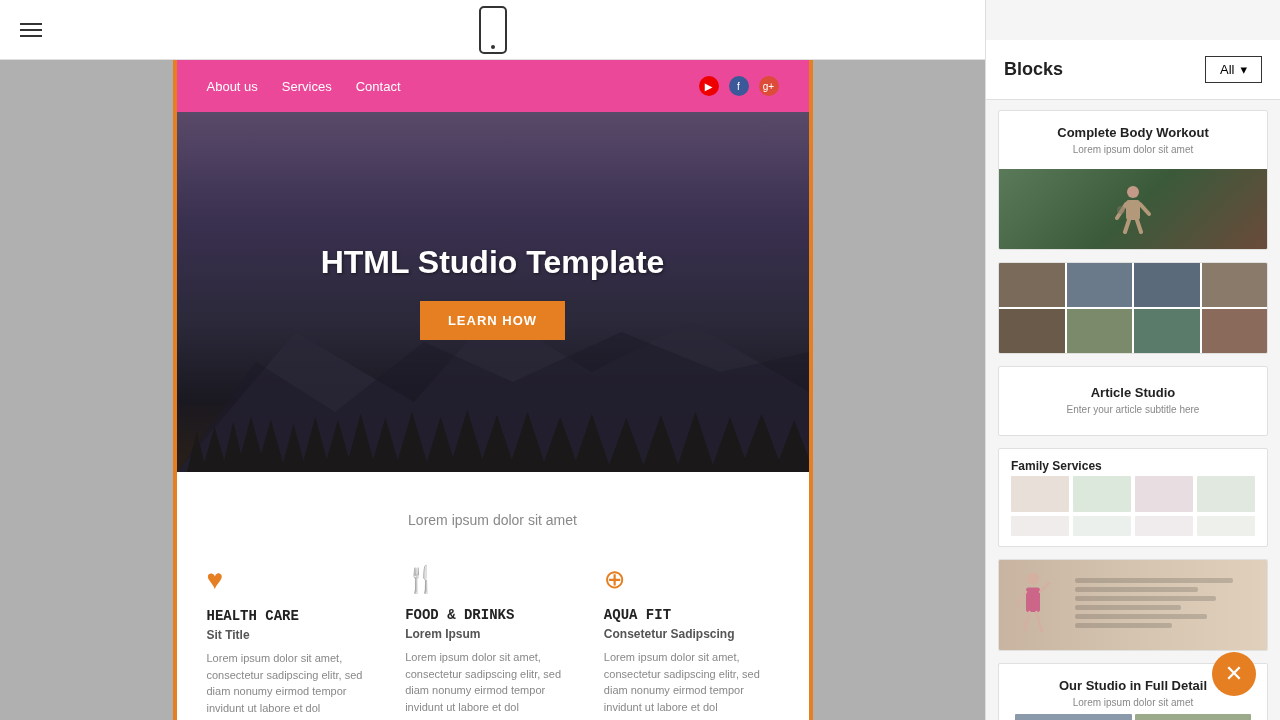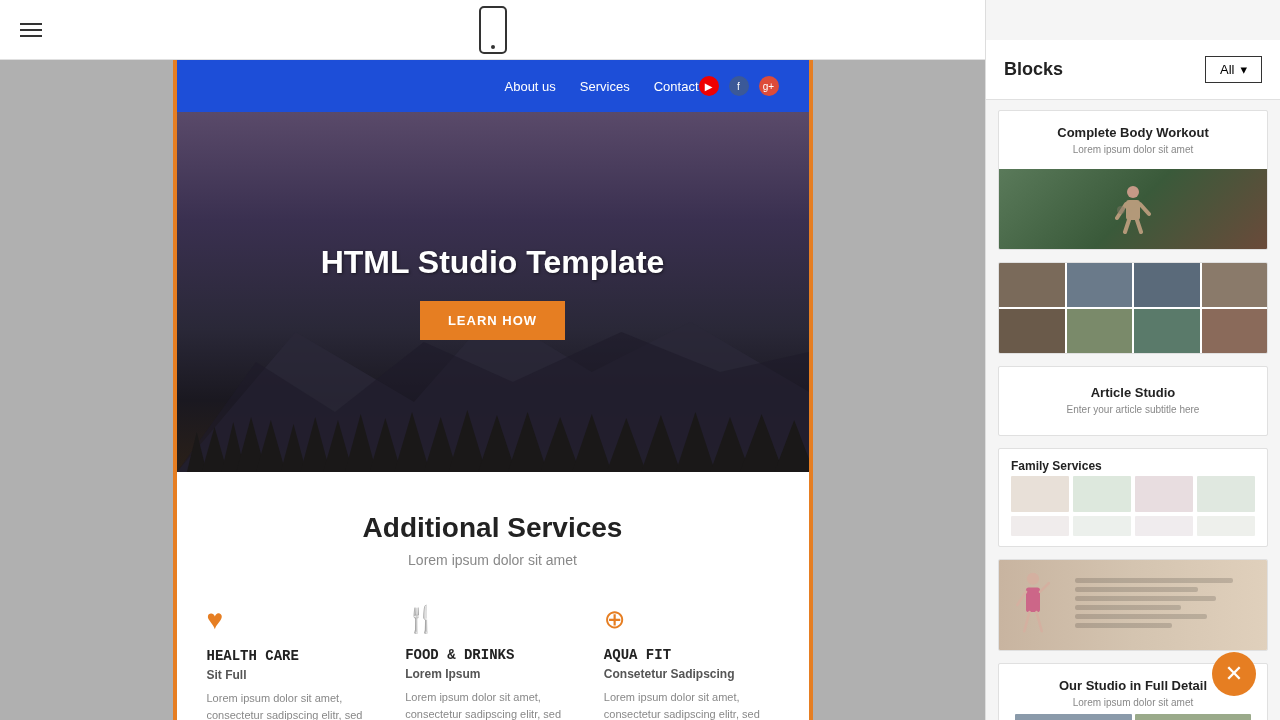--- a/index.html
+++ b/index.html
@@ -73,25 +73,26 @@
     .website-canvas {
       width: 640px;
       background: #fff;
       position: relative;
       border-left: 4px solid #e67e22;
       border-right: 4px solid #e67e22;
     }
 
     
     .site-nav {
-      background: #1d4ed8;
+      background: #ec4899;
       padding: 16px 30px;
       display: flex;
       align-items: center;
-      justify-content: flex-end;
+      justify-content: space-between;
+      gap: 8px;
     }
     .nav-links {
       display: flex;
       gap: 24px;
     }
     .nav-links a {
       color: #fff;
       text-decoration: none;
       font-size: 13px;
     }
@@ -495,29 +496,28 @@
             <polygon points="570,200 592,142 614,200"></polygon>
             <polygon points="605,200 625,148 645,200"></polygon>
           </g>
         </svg>
 
         <h1 class="hero-title">HTML Studio Template</h1>
         <button class="learn-btn">LEARN HOW</button>
       </div>
 
       <div class="services-section">
-        <h2 class="services-title">Additional Services</h2>
         <p class="services-subtitle">Lorem ipsum dolor sit amet</p>
 
         <div class="services-grid">
 
           <div class="service-item">
             <div class="service-icon">♥</div>
             <div class="service-name">HEALTH CARE</div>
-            <div class="service-tagline">Sit Full</div>
+            <div class="service-tagline">Sit Title</div>
             <div class="service-desc">Lorem ipsum dolor sit amet, consectetur sadipscing elitr, sed diam nonumy eirmod tempor invidunt ut labore et dol</div>
 
           </div>
 
           <div class="service-item">
             <div class="service-icon" style="color:#e67e22; font-size:26px;">🍴</div>
             <div class="service-name">FOOD &amp; DRINKS</div>
             <div class="service-tagline">Lorem Ipsum</div>
             <div class="service-desc">Lorem ipsum dolor sit amet, consectetur sadipscing elitr, sed diam nonumy eirmod tempor invidunt ut labore et dol</div>
 

